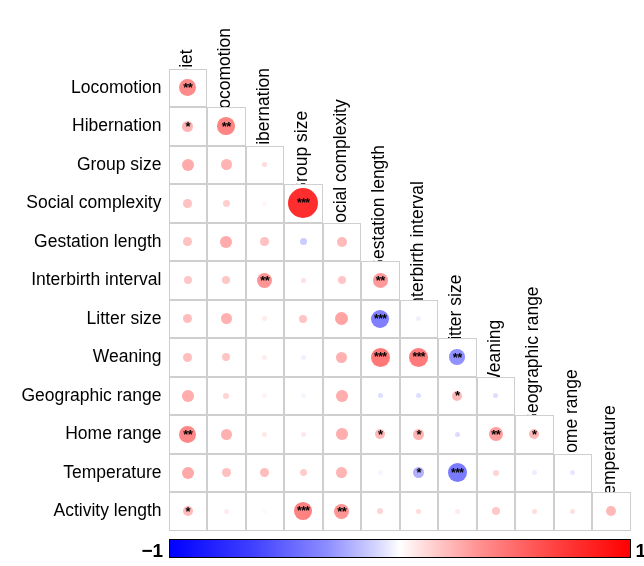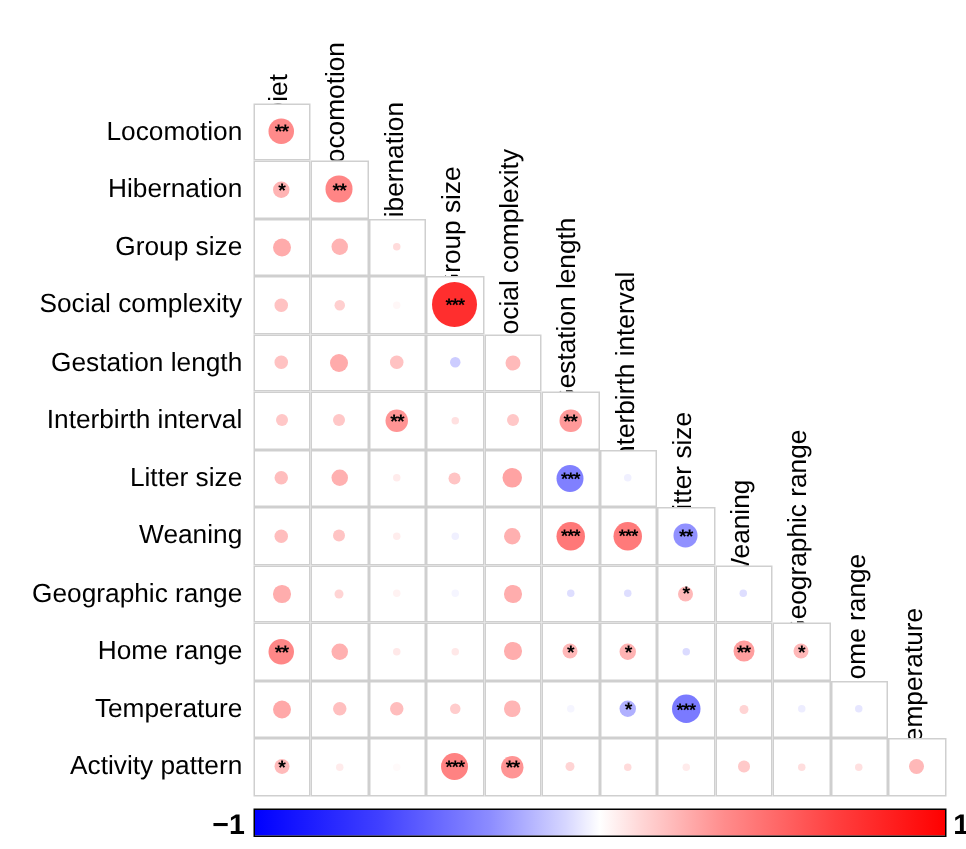--- a/index.html
+++ b/index.html
@@ -96,21 +96,21 @@
       <div class="row-label" style="right: 482.5px; top: 117.25px;">Hibernation</div>
       <div class="row-label" style="right: 482.5px; top: 155.75px;">Group size</div>
       <div class="row-label" style="right: 482.5px; top: 194.25px;">Social complexity</div>
       <div class="row-label" style="right: 482.5px; top: 232.75px;">Gestation length</div>
       <div class="row-label" style="right: 482.5px; top: 271.25px;">Interbirth interval</div>
       <div class="row-label" style="right: 482.5px; top: 309.75px;">Litter size</div>
       <div class="row-label" style="right: 482.5px; top: 348.25px;">Weaning</div>
       <div class="row-label" style="right: 482.5px; top: 386.75px;">Geographic range</div>
       <div class="row-label" style="right: 482.5px; top: 425.25px;">Home range</div>
       <div class="row-label" style="right: 482.5px; top: 463.75px;">Temperature</div>
-      <div class="row-label" style="right: 482.5px; top: 502.25px;">Activity pattern</div>
+      <div class="row-label" style="right: 482.5px; top: 502.25px;">Activity length</div>
     </div>
   <div id="col-labels">
       <div class="col-label" style="left: 194.75px; top: 62.5px;">Diet</div>
       <div class="col-label" style="left: 233.25px; top: 101px;">Locomotion</div>
       <div class="col-label" style="left: 271.75px; top: 139.5px;">Hibernation</div>
       <div class="col-label" style="left: 310.25px; top: 178px;">Group size</div>
       <div class="col-label" style="left: 348.75px; top: 216.5px;">Social complexity</div>
       <div class="col-label" style="left: 387.25px; top: 255px;">Gestation length</div>
       <div class="col-label" style="left: 425.75px; top: 293.5px;">Interbirth interval</div>
       <div class="col-label" style="left: 464.25px; top: 332px;">Litter size</div>

